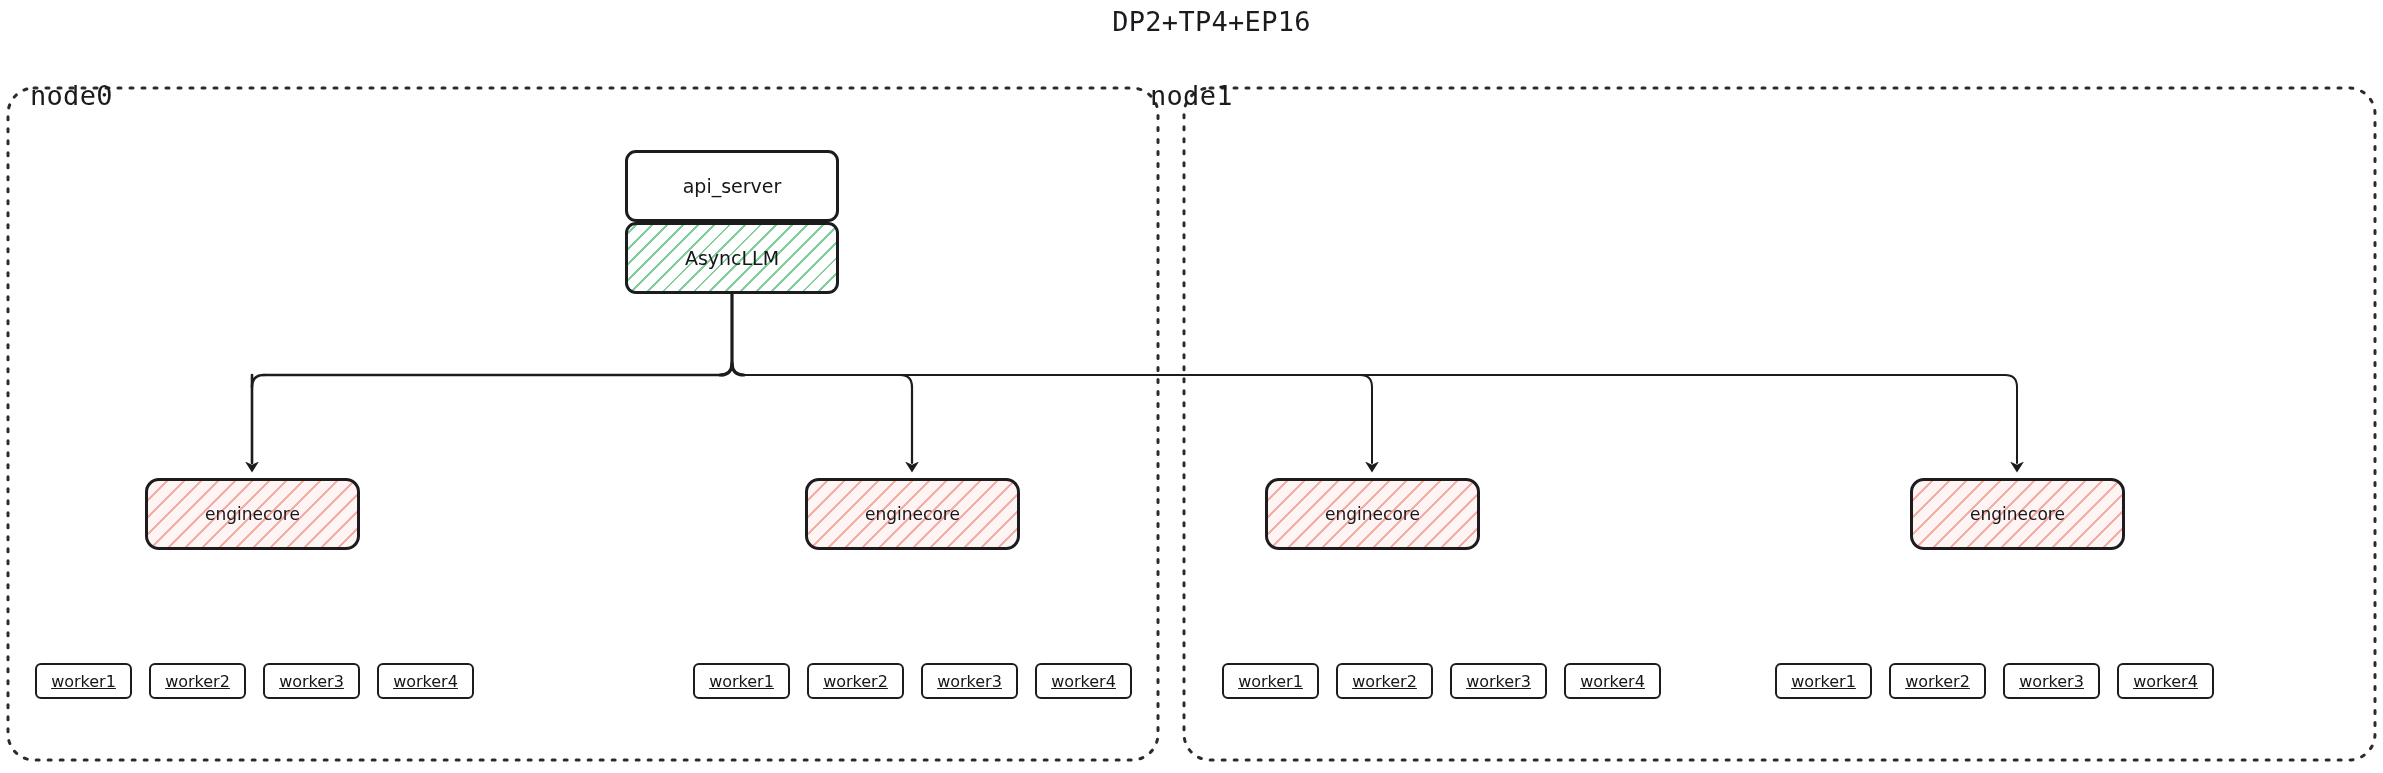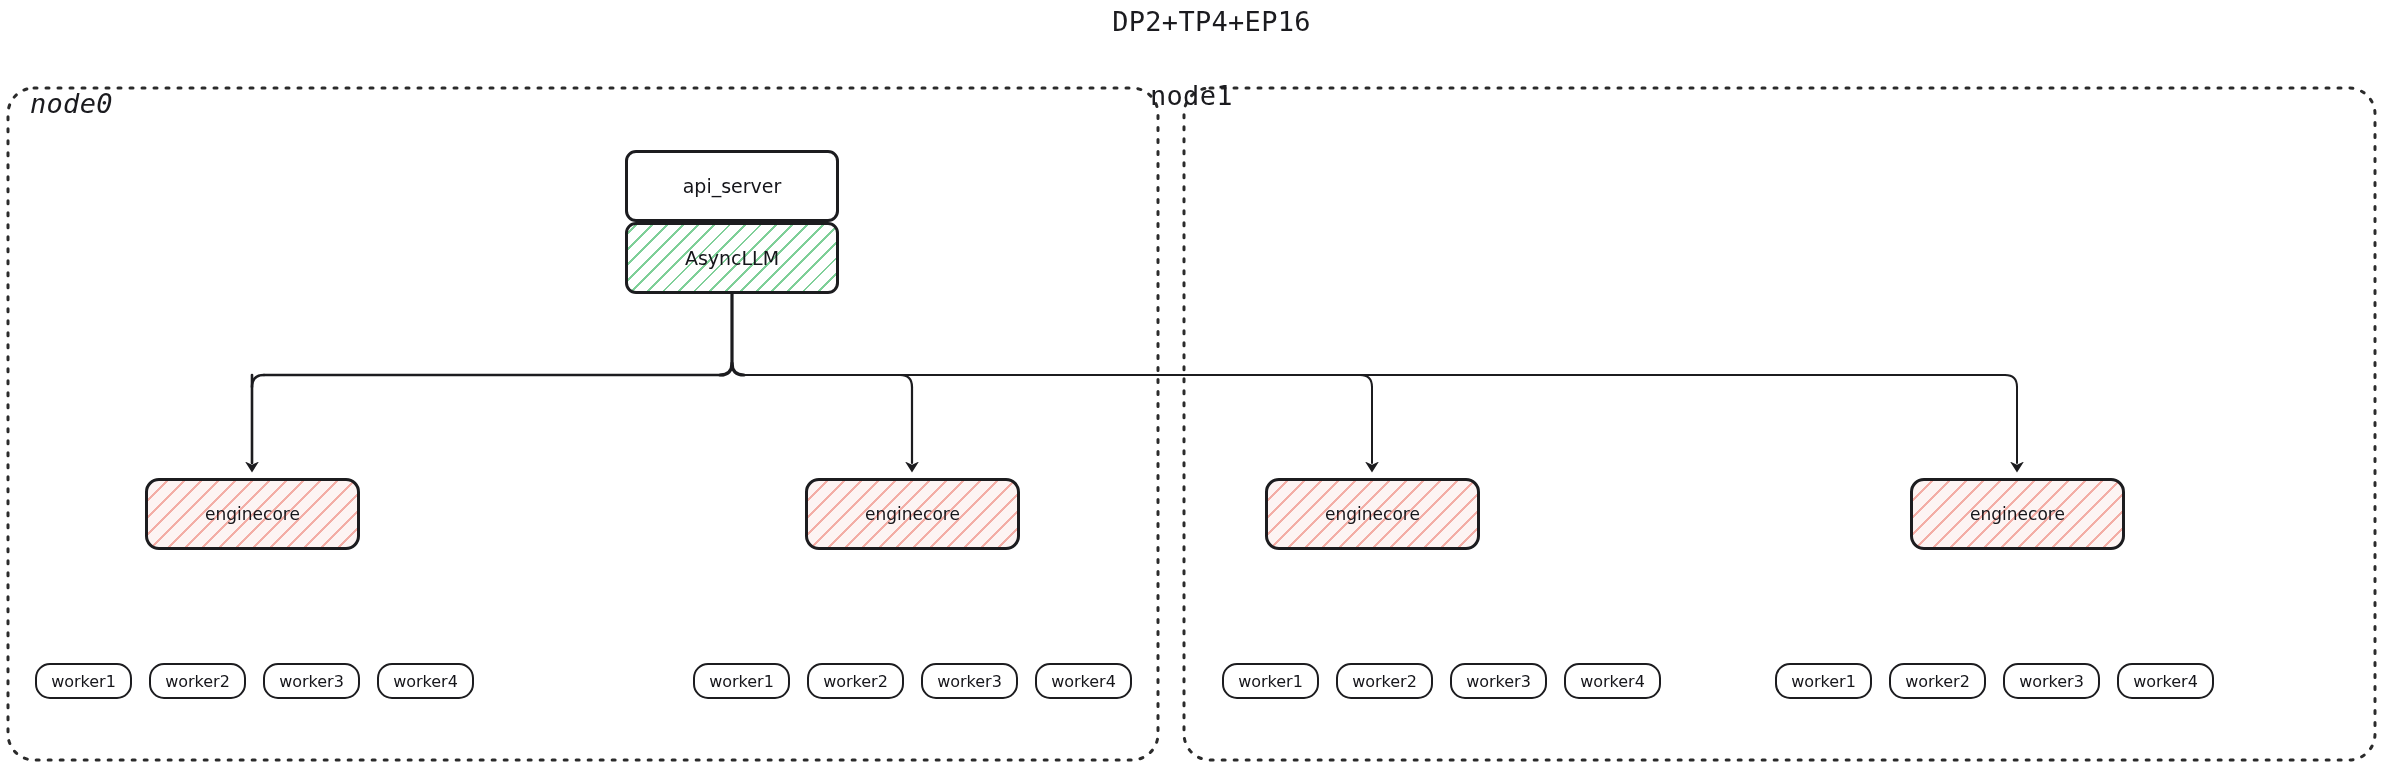--- a/index.html
+++ b/index.html
@@ -94,24 +94,25 @@
   .enginecore {
     width: 215px;
     height: 72px;
     border-radius: 14px;
     font-size: 17px;
     z-index: 3;
   }
   .worker {
     width: 97px;
     height: 36px;
-    border-radius: 15px;
+    border-radius: 6px;
     font-size: 16px;
     border-width: 2px;
     z-index: 3;
+    text-decoration: underline;
   }
   .worker-row { position: absolute; top: 0; left: 0; }
 </style>
 </head>
 <body>
 
 <div id="canvas">
 
   <div class="diagram-title">DP2+TP4+EP16</div>
 
@@ -139,21 +140,21 @@
     <path d="M912,387 L912,463" fill="none" stroke="#1c1c1f" stroke-width="2.2" stroke-linecap="round" marker-end="url(#arrowhead)"></path>
     <path d="M900,375 Q912,375 912,387" fill="none" stroke="#1c1c1f" stroke-width="2.2" stroke-linecap="round"></path>
 
     <path d="M1372,387 L1372,463" fill="none" stroke="#1c1c1f" stroke-width="2" stroke-linecap="round" marker-end="url(#arrowhead)"></path>
     <path d="M1360,375 Q1372,375 1372,387" fill="none" stroke="#1c1c1f" stroke-width="2" stroke-linecap="round"></path>
 
     <path d="M2017,387 L2017,463" fill="none" stroke="#1c1c1f" stroke-width="2" stroke-linecap="round" marker-end="url(#arrowhead)"></path>
     <path d="M2005,375 Q2017,375 2017,387" fill="none" stroke="#1c1c1f" stroke-width="2" stroke-linecap="round"></path>
   </svg>
 
-  <div class="node-label" style="left:30px; top:88px;font-style:italic;">node0</div>
+  <div class="node-label" style="left:30px; top:80px;">node0</div>
   <div class="node-label" style="left:1150px; top:80px;">node1</div>
 
   <div class="box box-plain topbox" id="api-server-box">
     <span>api_server</span>
   </div>
   <div class="box box-green topbox" id="asyncllm-box">
     <span>AsyncLLM</span>
   </div>
 
   <div class="box box-pink enginecore" style="left:145px; top:478px;">

